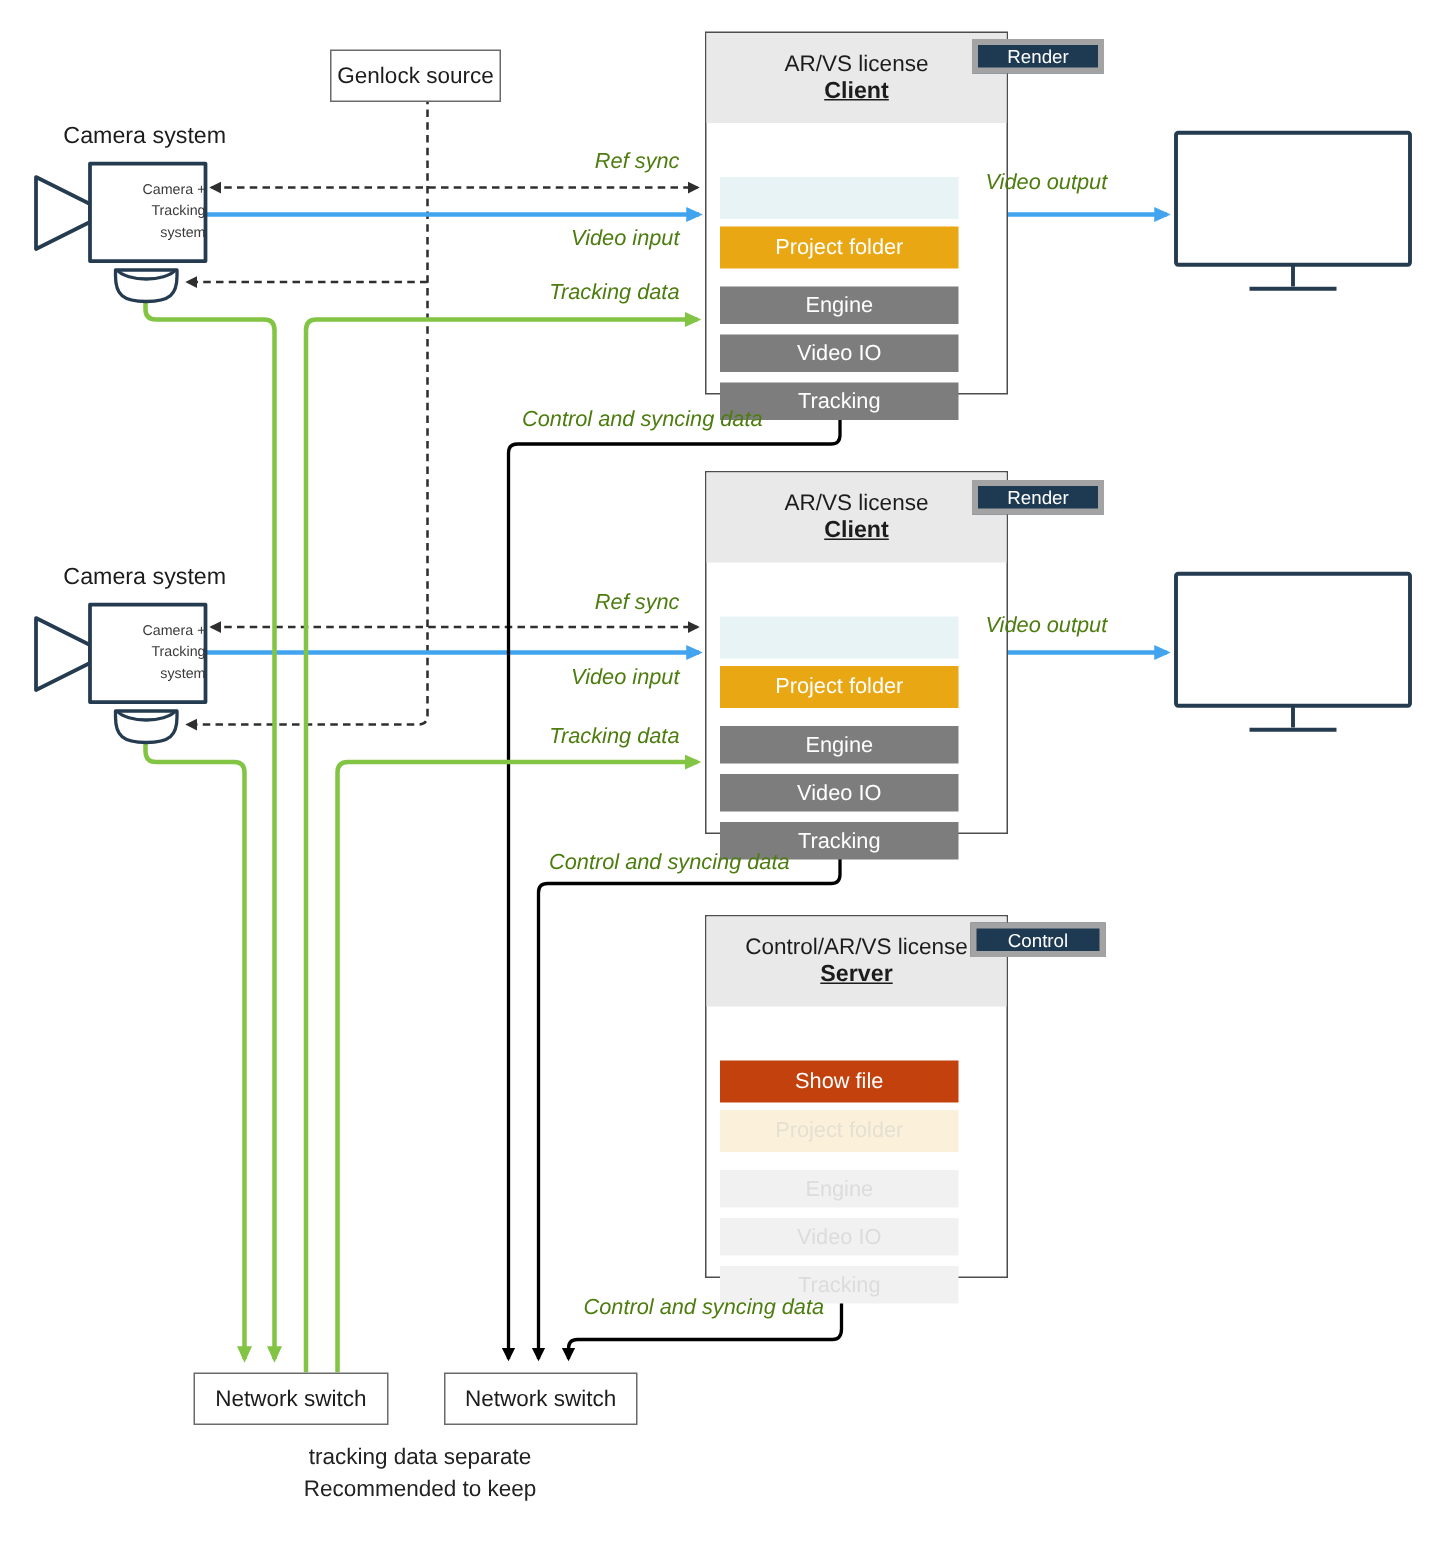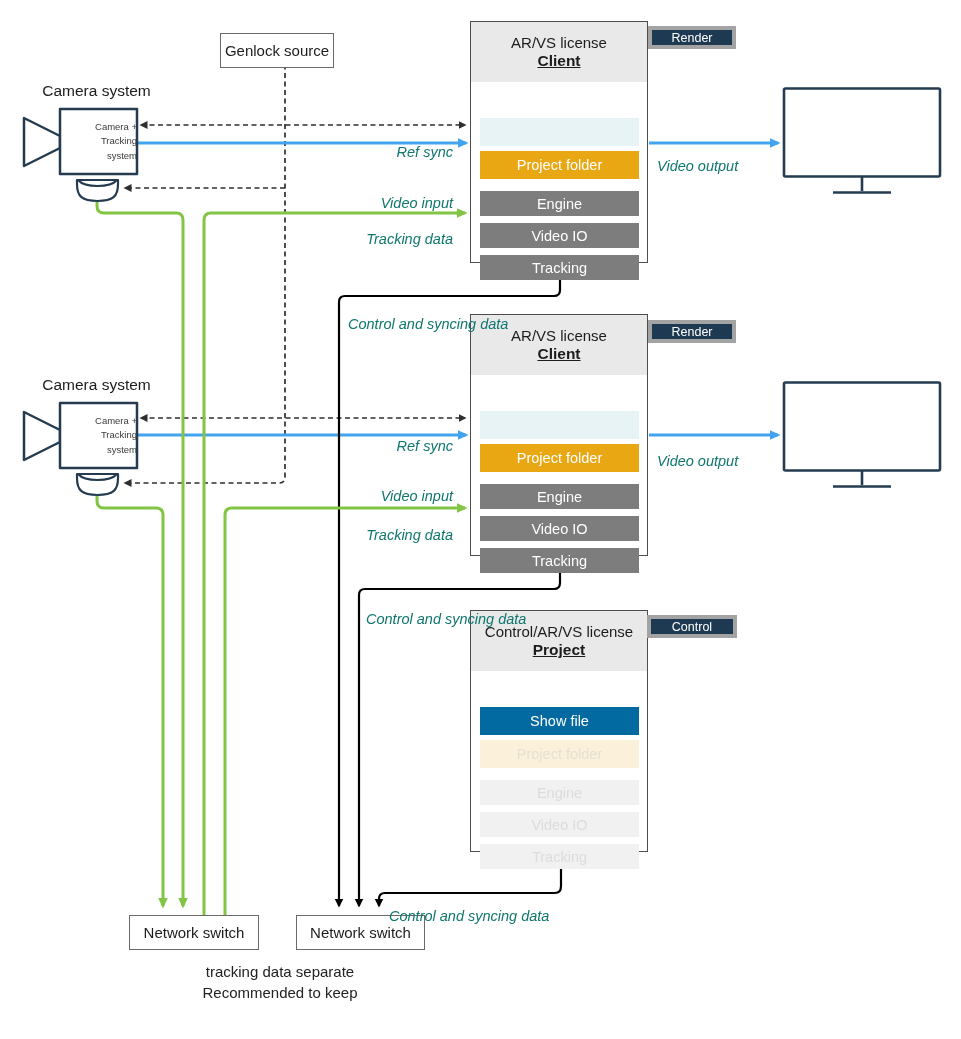--- a/index.html
+++ b/index.html
@@ -1,40 +1,40 @@
 <!DOCTYPE html>
 <html><head>
 <meta charset="utf-8">
 <style>
   html,body{margin:0;padding:0;background:#fff;}
   .stage{position:relative;width:961px;height:1039px;background:#fff;
          font-family:"Liberation Sans",sans-serif;overflow:hidden;}
   .stage svg{position:absolute;left:0;top:0;}
   .plainbox{position:absolute;box-sizing:border-box;background:#fff;border:1.5px solid #6a6a6a;
             display:flex;align-items:center;justify-content:center;font-size:15px;color:#1c1c1c;}
-  .unit{position:absolute;box-sizing:border-box;width:178px;height:242px;background:#fff;
+  .unit{position:absolute;box-sizing:border-box;width:202px;height:242px;background:#fff;
         border:1.5px solid #4d4d4d;left:470px;}
   .unit-header{position:absolute;left:0;top:0;width:100%;height:60px;background:#e9e9e9;
         display:flex;flex-direction:column;align-items:center;justify-content:center;gap:1px;}
   .lic{font-size:15px;color:#1c1c1c;}
   .role{font-size:15.5px;font-weight:bold;color:#1c1c1c;text-decoration:underline;}
   .module{position:absolute;left:9px;width:159px;display:flex;align-items:center;justify-content:center;
         font-size:14.5px;color:#fff;margin-top:27px;}
   .m-ice{top:69px;height:28px;background:#e8f3f6;}
   .m-pf{top:102px;height:28px;background:#e9a713;}
   .m-gray{background:#7d7d7d;}
   .m-eng{top:142px;height:25px;}
   .m-vio{top:174px;height:25px;}
   .m-trk{top:206px;height:25px;}
-  .m-show{top:69px;height:28px;background:#0369a1;}
+  .m-show{top:69px;height:28px;background:#c2410c;}
   .m-pf-faded{top:102px;height:28px;background:#fbf1da;color:#e5e0d2;}
   .m-faded{background:#f1f1f1;color:#dcdcdc;}
   .tag{position:absolute;box-sizing:border-box;width:88px;height:23px;background:#1d3a52;
        border:4px solid #a3a3a3;color:#fff;font-size:12.5px;display:flex;align-items:center;justify-content:center;}
-  .flabel{position:absolute;font-style:italic;font-size:14.5px;color:#0f766e;white-space:nowrap;margin-top:44px;}
+  .flabel{position:absolute;font-style:italic;font-size:14.5px;color:#4d7c0f;white-space:nowrap;}
   .lab-r{right:508px;text-align:right;}
   .cam-title{position:absolute;left:21px;width:151px;text-align:center;font-size:15.5px;color:#1c1c1c;}
   .cam-text{position:absolute;left:60px;width:77px;height:65px;display:flex;flex-direction:column;
        align-items:flex-end;justify-content:center;font-size:9.5px;line-height:1.5;color:#3a3a3a;text-align:center;}
   .note{position:absolute;left:160px;top:961px;width:240px;text-align:center;font-size:15px;
        line-height:21px;color:#222;}
 </style>
 </head>
 <body>
 
@@ -149,21 +149,21 @@
     <div class="module m-pf">Project folder</div>
     <div class="module m-gray m-eng">Engine</div>
     <div class="module m-gray m-vio">Video IO</div>
     <div class="module m-gray m-trk">Tracking</div>
   </div>
   <div class="tag" style="left:648px;top:320px;">Render</div>
 
   <div class="unit" style="top:610px;">
     <div class="unit-header">
       <div class="lic">Control/AR/VS license</div>
-      <div class="role">Project</div>
+      <div class="role">Server</div>
     </div>
     <div class="module m-show">Show file</div>
     <div class="module m-pf-faded">Project folder</div>
     <div class="module m-faded m-eng">Engine</div>
     <div class="module m-faded m-vio">Video IO</div>
     <div class="module m-faded m-trk">Tracking</div>
   </div>
   <div class="tag" style="left:647px;top:615px;width:90px;">Control</div>
 
   <div class="plainbox" style="left:129px;top:915px;width:130px;height:35px;">

